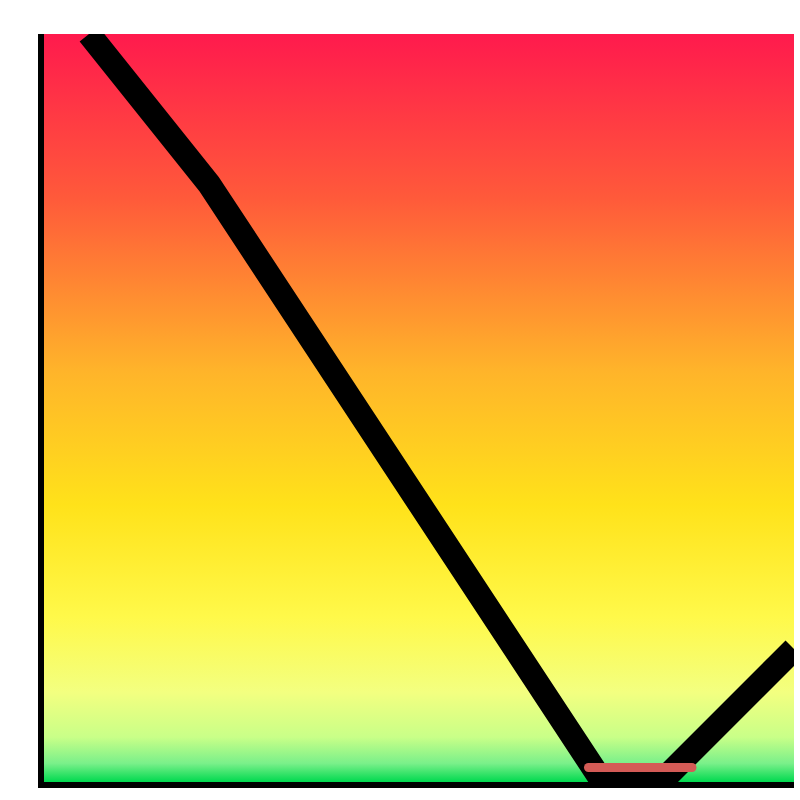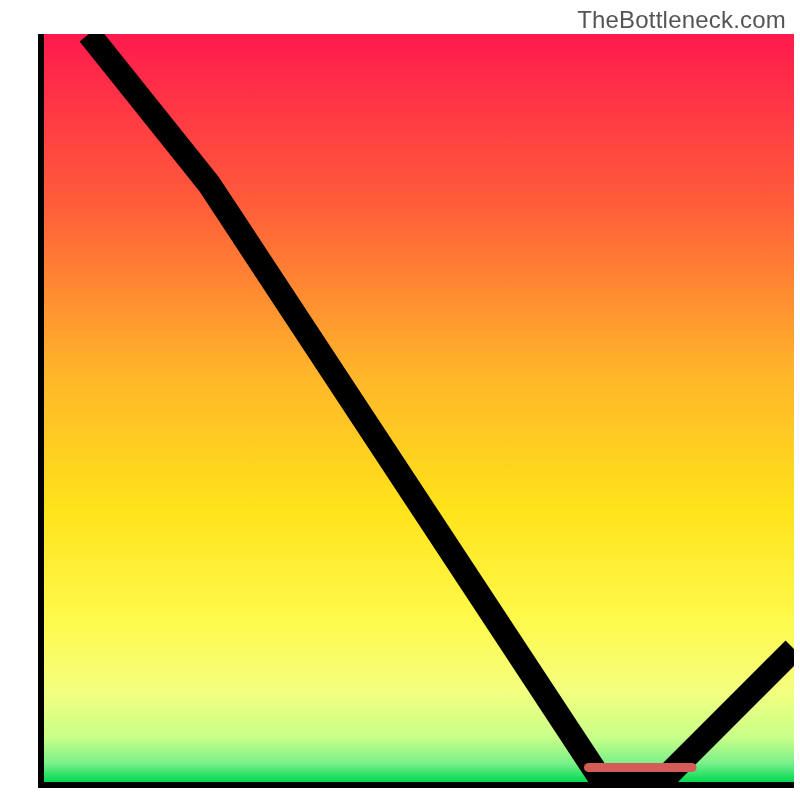--- a/index.html
+++ b/index.html
@@ -59,21 +59,20 @@
     stroke-width: 3.2;
     stroke-linejoin: miter;
     stroke-linecap: butt;
   }
 </style>
 </head>
 <body>
 
 <div class="frame">
 
-  <div class="watermark">TheBottleneck.com</div>
 
   <div class="plot-area">
 
     <div class="gradient">
       <svg viewBox="0 0 100 100" preserveAspectRatio="none">
         <defs>
           <linearGradient id="bg" x1="0" y1="0" x2="0" y2="1">
             <stop offset="0%" stop-color="#ff1a4d"></stop>
             <stop offset="22%" stop-color="#ff5a3a"></stop>
             <stop offset="45%" stop-color="#ffb42a"></stop>

